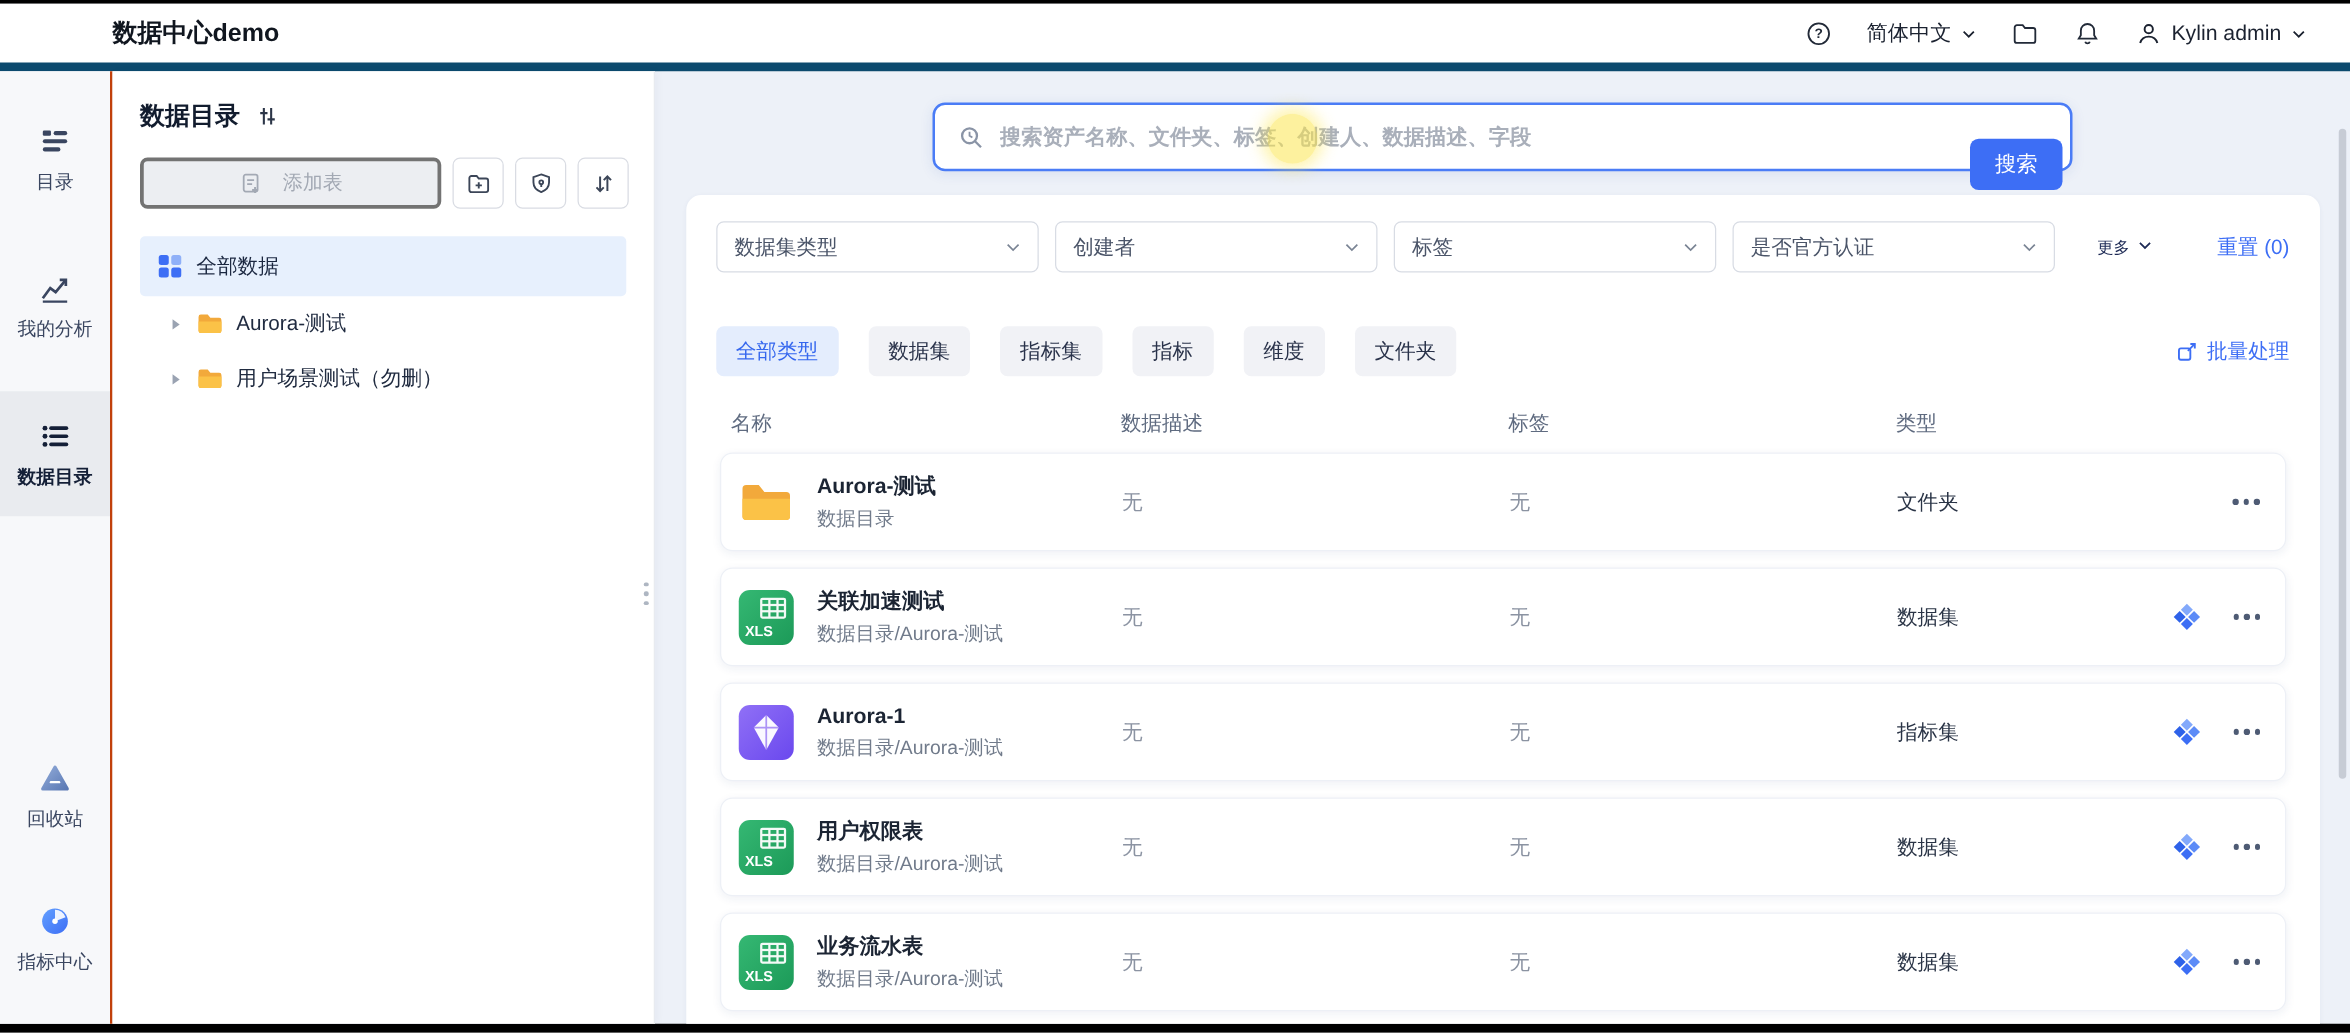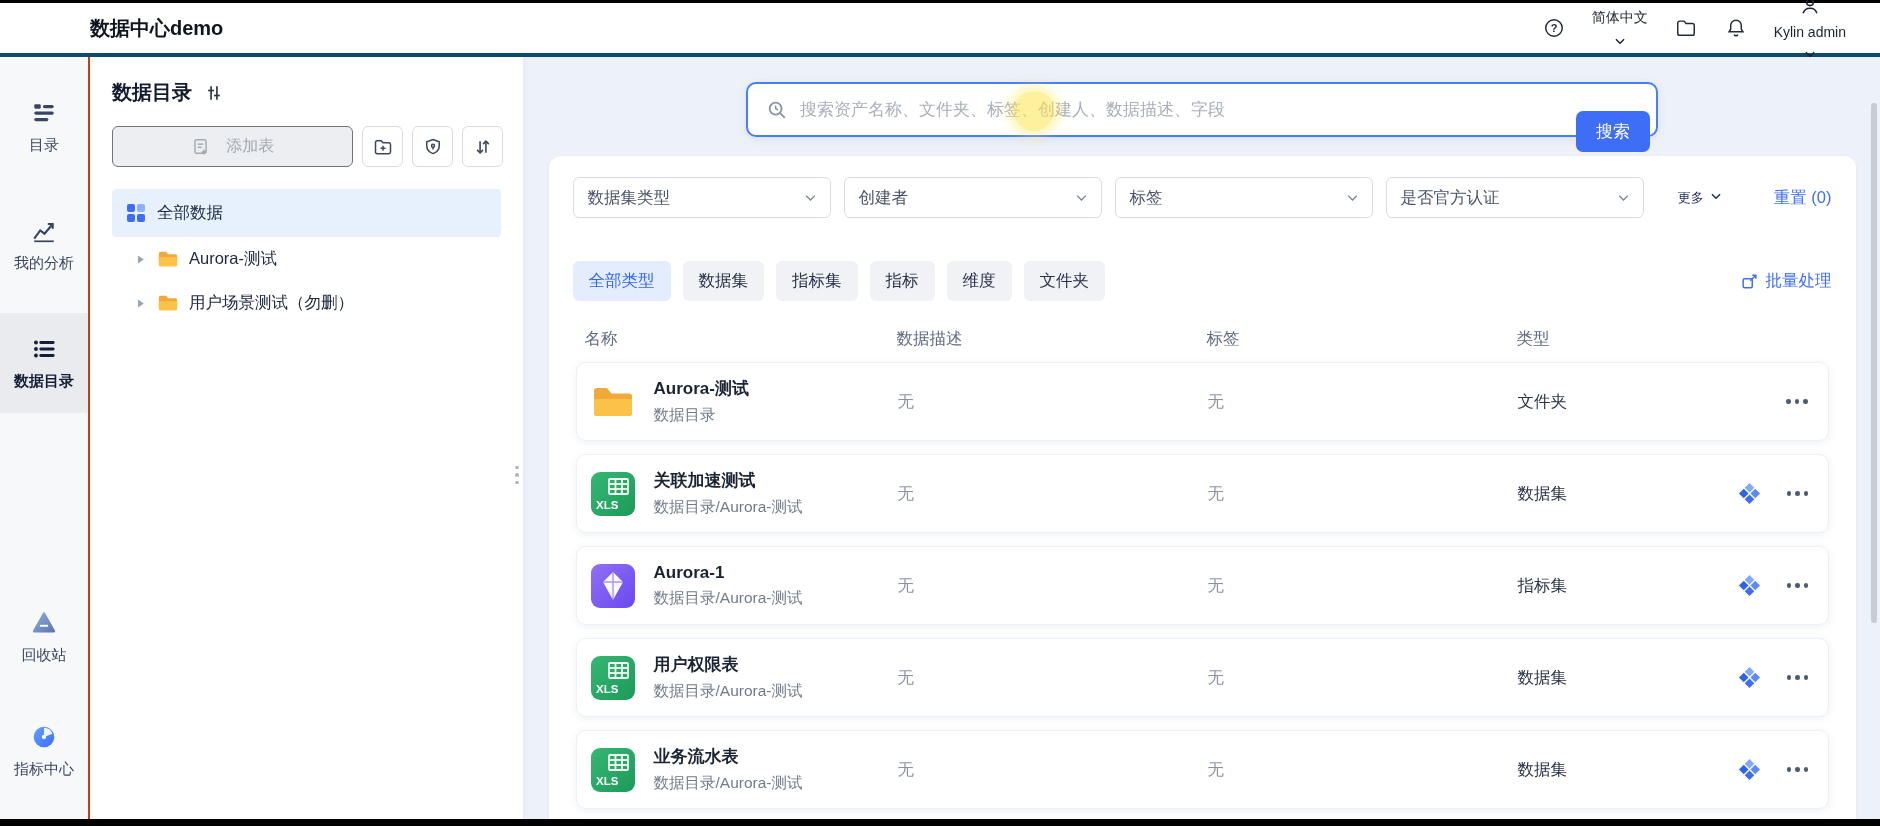--- a/index.html
+++ b/index.html
@@ -2,71 +2,71 @@
 <html><head>
 <meta charset="utf-8">
 <style>
   * { box-sizing: border-box; margin: 0; padding: 0; }
   html,body { width:1880px; height:826px; overflow:hidden; }
   body { font-family:"Liberation Sans","DejaVu Sans",sans-serif; background:#000; }
   .frame { width:1880px; height:826px; padding:3px 0 7px; background:#000; }
   .app { width:100%; height:100%; background:#edf1f8; display:flex; flex-direction:column; position:relative; }
 
   
-  .topbar { height:54px; background:#fff; display:flex; align-items:center; padding:0 34px 0 90px; border-bottom:4px solid #0c4a6e; flex:none; }
+  .topbar { height:54px; background:#fff; display:flex; align-items:center; padding:0 34px 0 90px; border-bottom:7px solid #0c4a6e; flex:none; }
   .topbar-title { font-size:20px; font-weight:bold; color:#10161f; }
   .topbar-right { margin-left:auto; display:flex; align-items:center; gap:26px; color:#222a38; }
   .tb-icon { width:24px; height:24px; display:flex; align-items:center; justify-content:center; cursor:pointer; }
-  .tb-group { display:flex; align-items:center; gap:7px; font-size:14px; color:#1b2230; cursor:pointer;flex-direction:column; }
+  .tb-group { display:flex; align-items:center; gap:7px; font-size:17px; color:#1b2230; cursor:pointer; }
   .chev { width:14px; height:14px; }
 
   
   .main-wrap { flex:1; display:flex; min-height:0; }
 
   
   .sidebar { width:90px; background:#f7f8fa; border-right:2px solid #c2410c; display:flex; flex-direction:column; padding-top:20px; flex:none; }
   .side-item { width:100%; height:100px; margin-bottom:18px; display:flex; flex-direction:column; align-items:center; justify-content:center; gap:10px; font-size:15px; color:#3a4660; cursor:pointer; }
   .side-item svg { width:26px; height:26px; }
   .side-item.active { background:#e9ebef; color:#141f37; font-weight:bold; }
   .side-item.push-bottom { margin-top:auto; margin-bottom:14px; }
 
   
   .panel { width:434px; background:#fff; border-right:1px solid #e8ebf0; padding-top:22px; position:relative; flex:none; box-shadow:2px 0 6px rgba(20,40,90,0.03); }
   .panel-title-row { display:flex; align-items:center; gap:12px; padding-left:22px; }
   .panel-title { font-size:20px; font-weight:bold; color:#121c2e; }
   .panel-btn-row { margin-top:20px; padding:0 20px 0 22px; display:flex; align-items:center; gap:9px; }
-  .add-table-btn { width:242px; height:41px; background:#eceef2; border:1px solid #737373; border-radius:6px; color:#a3a9b4; font-size:16px; display:flex; align-items:center; justify-content:center; gap:16px; cursor:not-allowed; }
+  .add-table-btn { width:242px; height:41px; background:#eceef2; border:3px solid #737373; border-radius:6px; color:#a3a9b4; font-size:16px; display:flex; align-items:center; justify-content:center; gap:16px; cursor:not-allowed; }
   .sq-btn { width:41px; height:41px; background:#fff; border:1px solid #d9dce3; border-radius:6px; display:flex; align-items:center; justify-content:center; color:#3c4658; cursor:pointer; }
   .sq-btn svg { width:20px; height:20px; }
   .tree { margin-top:22px; }
   .tree-all { height:48px; margin:0 22px; border-radius:4px; background:#e7f0fd; display:flex; align-items:center; gap:11px; padding-left:14px; font-size:16.5px; color:#1b2740; font-weight:500; cursor:pointer; }
   .tree-folder { height:44px; display:flex; align-items:center; gap:10px; padding-left:44px; font-size:16.5px; color:#202b40; cursor:pointer; }
   .caret { width:13px; height:13px; display:flex; align-items:center; }
   .drag-handle { position:absolute; right:0px; top:396px; width:12px; height:44px; display:flex; flex-direction:column; align-items:center; justify-content:center; gap:4px; cursor:col-resize; }
   .drag-handle i { width:3.5px; height:3.5px; border-radius:50%; background:#aeb6c2; }
 
   
   .content { flex:1; display:flex; flex-direction:column; align-items:center; overflow:hidden; }
 
   .searchbar { margin-top:25px; width:912px; height:55px; background:#fff; border:2px solid #4a7cf6; border-radius:10px; display:flex; align-items:center; padding:0 6px 0 18px; position:relative; box-shadow:0 2px 10px rgba(40,80,180,0.10); flex:none; }
-  .searchbar input { flex:1; border:none; outline:none; font-size:17px; color:#333; margin-left:12px; background:transparent; font-family:inherit; }
+  .searchbar input { flex:1; border:none; outline:none; font-size:17px; color:#333; margin-left:12px; background:transparent; font-family:inherit;font-weight:bold; }
   .searchbar input::placeholder { color:#a9afba; }
   .search-btn { width:74px; height:41px; background:#3d6ef5; color:#fff; border:none; border-radius:7px; font-size:17px; cursor:pointer; font-family:inherit;margin-top:44px; }
   .cursor-glow { position:absolute; left:266px; top:7px; width:40px; height:40px; border-radius:50%; background:rgba(252,230,78,0.55); box-shadow:0 0 12px 5px rgba(252,230,78,0.45); pointer-events:none; }
 
   .card { margin-top:19px; width:1307px; background:#fff; border-radius:12px; padding:21px 24px 28px; box-shadow:0 1px 4px rgba(30,60,120,0.05); flex:none; }
 
   .filter-row { display:flex; align-items:center; gap:13px; }
   .dropdown { width:258px; height:41px; border:1px solid #d8dce4; border-radius:6px; background:#fff; display:flex; align-items:center; padding:0 12px 0 14px; font-size:16.5px; color:#4a5468; cursor:pointer; }
   .dropdown .dd-label { flex:1; }
   .dropdown svg { width:15px; height:15px; color:#7a8494; }
   .more-link { margin-left:auto; display:flex; align-items:flex-start; gap:5px; font-size:13px; color:#1d2a55; cursor:pointer; }
   .reset-link { margin-left:38px; font-size:16.5px; color:#3d6ef5; cursor:pointer; }
 
-  .tabs-row { margin-top:43px; display:flex; align-items:center; gap:12px; }
+  .tabs-row { margin-top:43px; display:flex; align-items:center; gap:24px; }
   .chip { height:40px; padding:0 16px; border-radius:6px; background:#f1f2f6; color:#29324a; font-size:16.5px; display:flex; align-items:center; cursor:pointer; }
   .chip.active { background:#e4edfd; color:#3567ee; font-weight:500; }
   .batch-link { margin-left:auto; display:flex; align-items:center; gap:7px; font-size:16.5px; color:#3d6ef5; cursor:pointer; }
   .batch-link svg { width:19px; height:19px; }
 
   .grid-cols { display:grid; grid-template-columns:321px 310px 310px 220px 1fr; align-items:center; }
   .thead { margin:15px 3px 0; height:46px; color:#5f6b80; font-size:16.5px; }
   .thead .th-name { padding-left:9px; }
 
   .rows { margin:0 3px; display:flex; flex-direction:column; gap:13px; }

